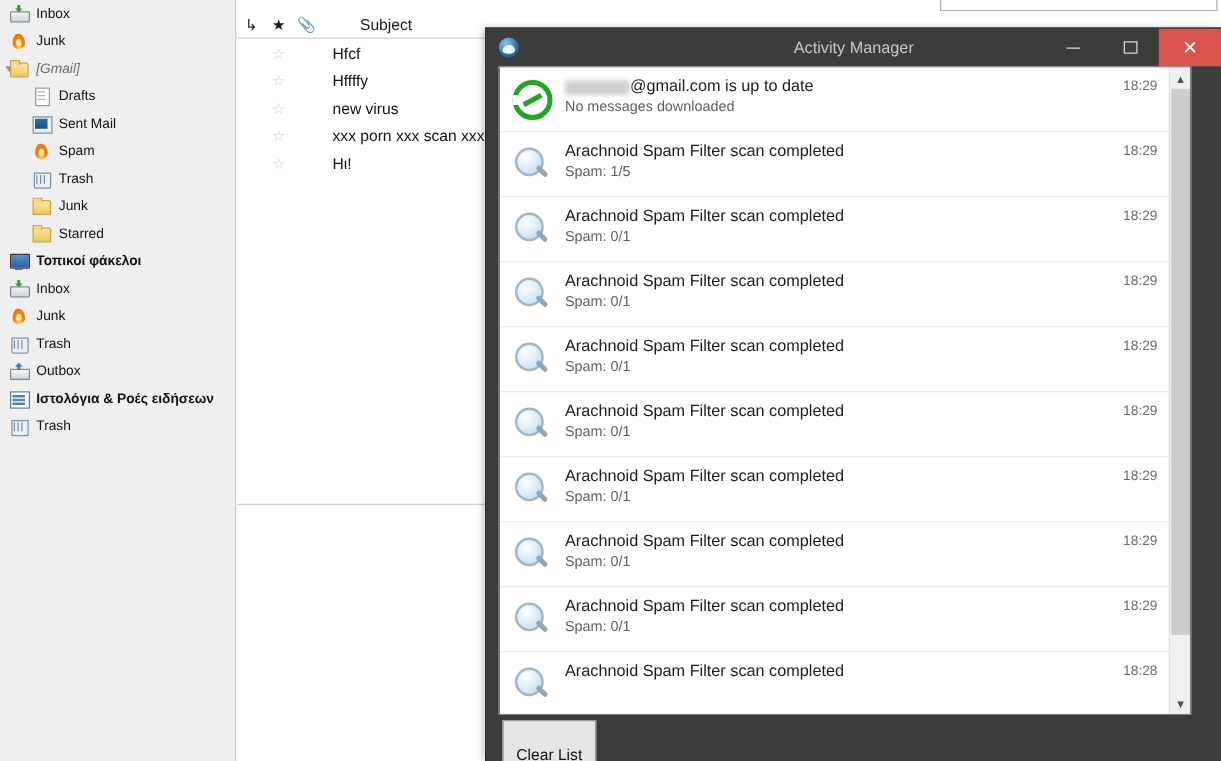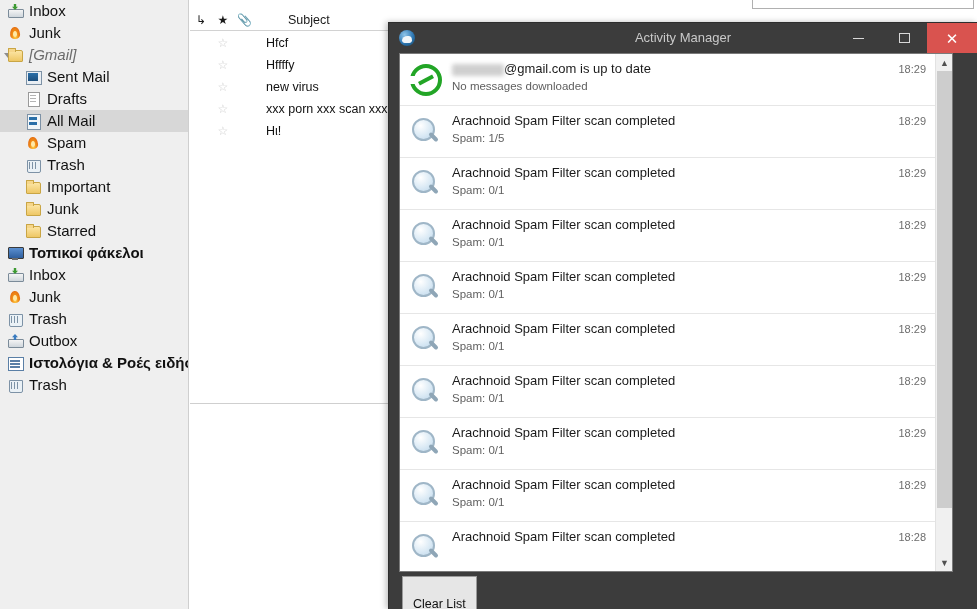--- a/index.html
+++ b/index.html
@@ -20,21 +20,21 @@
     width: 189px; height: 609px;
     background: #efefef;
     border-right: 1px solid #cfcfcf;
     overflow: hidden;
   }
   .folder-row {
     position: relative;
     height: 22px;
     display: flex;
     align-items: center;
-    font-size: 15px;
+    font-size: 11px;
     color: #111111;
     white-space: nowrap;
     cursor: default;
   }
   .folder-row.selected { background: #d7d7d7; }
   .folder-row .fi {
     width: 16px; height: 16px;
     margin-right: 6px;
     flex: 0 0 16px;
     position: relative;
@@ -406,53 +406,41 @@
       </div>
       <div class="folder-row ind-0 italic">
         <div class="twisty open"></div>
         <span class="fi">
           <span class="ic ic-folder"></span>
         </span>
         <span class="lbl">[Gmail]</span>
       </div>
       <div class="folder-row ind-1">
         <span class="fi">
+          <span class="ic ic-draft"></span>
+        </span>
+        <span class="lbl">Drafts</span>
+      </div>
+      <div class="folder-row ind-1">
+        <span class="fi">
           <span class="ic ic-sent"></span>
         </span>
         <span class="lbl">Sent Mail</span>
       </div>
       <div class="folder-row ind-1">
         <span class="fi">
-          <span class="ic ic-draft"></span>
-        </span>
-        <span class="lbl">Drafts</span>
-      </div>
-      <div class="folder-row ind-1 selected">
-        <span class="fi">
-          <span class="ic ic-allmail"></span>
-        </span>
-        <span class="lbl">All Mail</span>
+          <span class="ic ic-junk"></span>
+        </span>
+        <span class="lbl">Spam</span>
       </div>
       <div class="folder-row ind-1">
         <span class="fi">
-          <span class="ic ic-junk"></span>
-        </span>
-        <span class="lbl">Spam</span>
-      </div>
-      <div class="folder-row ind-1">
-        <span class="fi">
           <span class="ic ic-trash"></span>
         </span>
         <span class="lbl">Trash</span>
-      </div>
-      <div class="folder-row ind-1">
-        <span class="fi">
-          <span class="ic ic-folder"></span>
-        </span>
-        <span class="lbl">Important</span>
       </div>
       <div class="folder-row ind-1">
         <span class="fi">
           <span class="ic ic-folder"></span>
         </span>
         <span class="lbl">Junk</span>
       </div>
       <div class="folder-row ind-1">
         <span class="fi">
           <span class="ic ic-folder"></span>

